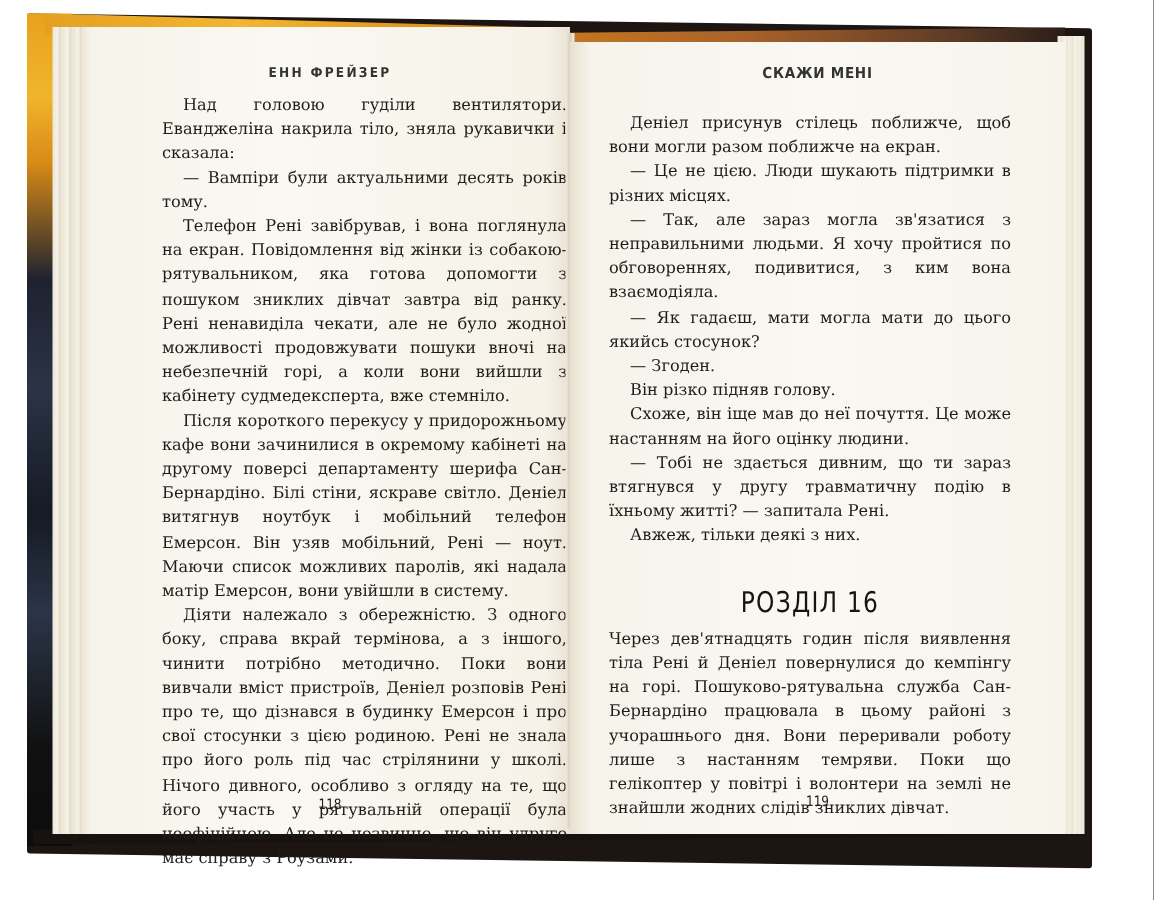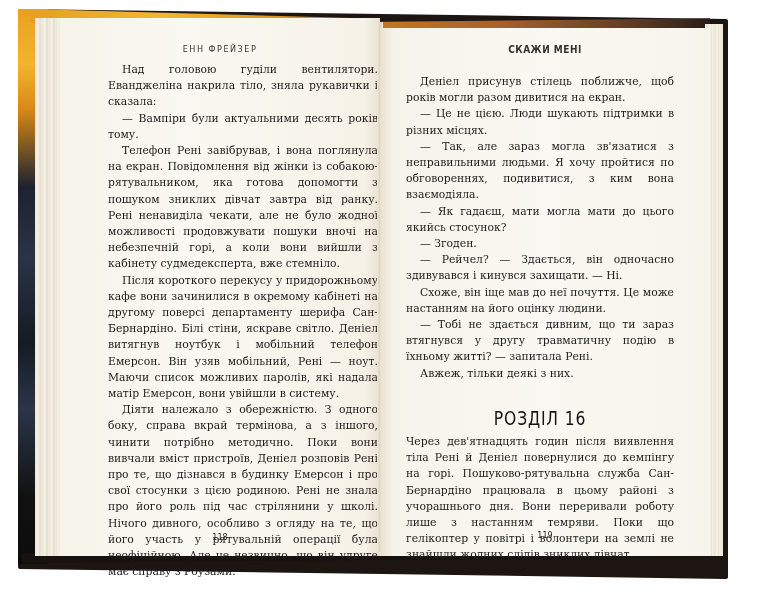--- a/index.html
+++ b/index.html
@@ -50,21 +50,21 @@
   .gutter {
     position:absolute; left:377px; top:22px; width:6px; height:530px;
     background:linear-gradient(90deg,#f0ebe0,#d9cfba 50%,#f1ecdf);
   }
 
   .runhead {
     position:absolute; width:100%; text-align:center;
     font-family:"DejaVu Sans Condensed","DejaVu Sans", sans-serif;
     font-size:9px; letter-spacing:1.5px; color:#333;
   }
-  .page-left .runhead { top:26px; font-weight:normal; }
+  .page-left .runhead { top:26px; font-weight:bold; }
   .page-right .runhead { top:16px; font-weight:bold; letter-spacing:0.5px; font-size:10px; }
 
   .body-text {
     position:absolute; font-size:10.8px; line-height:16.2px; color:#1e1c1a; text-align:justify;
   }
   .page-left .body-text { left:48px; top:44px; width:270px; }
   .page-right .body-text { left:26px; top:22px; width:268px; }
 
   .body-text p { margin:0; text-indent:14px; }
   .body-text p.noindent { text-indent:0; }
@@ -112,26 +112,26 @@
 
     </div>
     <div class="pagenum">118</div>
   </div>
 
   <div class="gutter"></div>
 
   <div class="page page-right">
     <div class="runhead">СКАЖИ МЕНІ</div>
     <div class="body-text" style="top:46px;">
-      <p>Деніел присунув стілець поближче, щоб років могли разом дивитися на екран.</p>
+      <p>Деніел присунув стілець поближче, щоб вони могли разом поближче на екран.</p>
       <p>— Це не цією. Люди шукають підтримки в різних місцях.</p>
       <p>— Так, але зараз могла зв'язатися з неправильними людьми. Я хочу пройтися по обговореннях, подивитися, з ким вона взаємодіяла.</p>
       <p>— Як гадаєш, мати могла мати до цього якийсь стосунок?</p>
       <p>— Згоден.</p>
-      <p>— Рейчел? — Здається, він одночасно здивувався і кинувся захищати. — Ні.</p>
+      <p>Він різко підняв голову.</p>
       <p>Схоже, він іще мав до неї почуття. Це може настанням на його оцінку людини.</p>
       <p>— Тобі не здається дивним, що ти зараз втягнувся у другу травматичну подію в їхньому житті? — запитала Рені.</p>
       <p>Авжеж, тільки деякі з них.</p>
       <div class="chapter">РОЗДІЛ 16</div>
       <p class="noindent">Через дев'ятнадцять годин після виявлення тіла Рені й Деніел повернулися до кемпінгу на горі. Пошуково-рятувальна служба Сан-Бернардіно працювала в цьому районі з учорашнього дня. Вони переривали роботу лише з настанням темряви. Поки що гелікоптер у повітрі і волонтери на землі не знайшли жодних слідів зниклих дівчат.</p>
     </div>
     <div class="pagenum">119</div>
   </div>
 </div>
 

